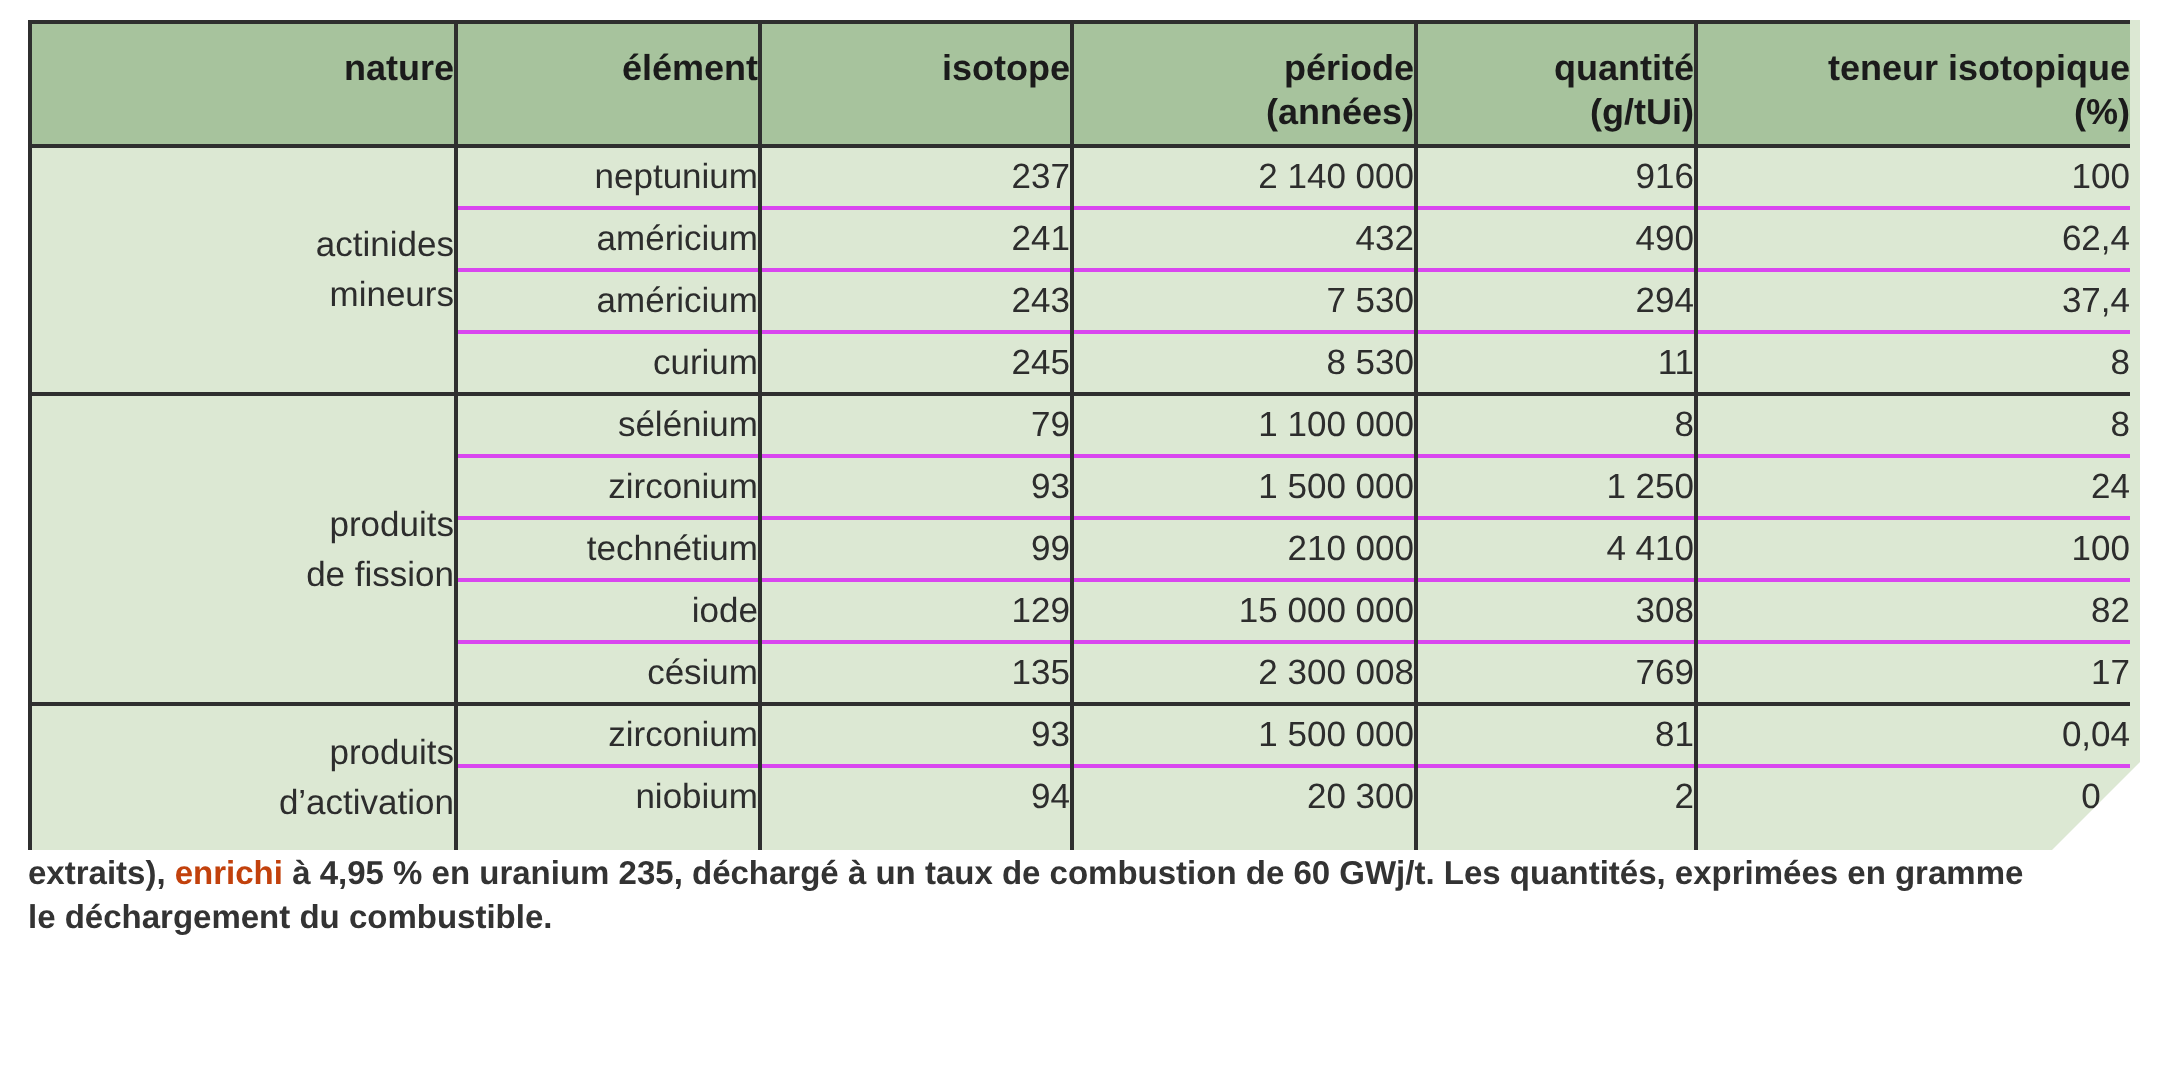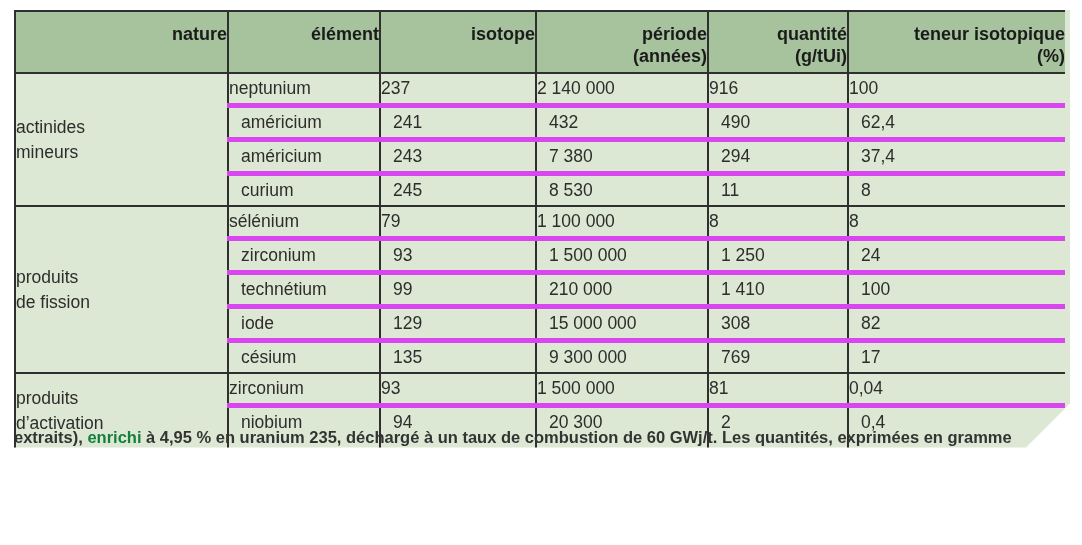--- a/index.html
+++ b/index.html
@@ -35,47 +35,47 @@
     font-weight: bold;
     color: #1b1b1b;
     height: 62px;
     box-sizing: border-box;
     line-height: 22px;
     text-align: right;
   }
   td {
     font-size: 17.5px;
     color: #2d2d2d;
-    text-align: left;
+    text-align: right;
     height: 29px;
     line-height: 29px;
     padding: 0;
     box-sizing: border-box;
   }
   .vline { border-left: 2.2px solid #2f2f2f; margin-left: 28px; }
   td.nature {
     white-space: pre-line;
     line-height: 25px;
     vertical-align: middle;
   }
-  tr.row-sep td:not(.nature) { border-top: 5px solid #d946ef; padding-left: 12px; }
+  tr.row-sep td:not(.nature) { border-top: 2px solid #d946ef; padding-left: 12px; }
   tr.group-sep td { border-top: 2.5px solid #2f2f2f; }
   tr.last-row td:not(.nature) {
     height: 42px;
     vertical-align: top;
   }
   .caption {
     position: absolute;
     left: 14px; top: 427px;
     font-size: 16.5px;
     font-weight: bold;
     color: #333333;
     line-height: 21.5px;
   }
-  .caption .link { color: #15803d; text-decoration: none; cursor: pointer; }
+  .caption .link { color: #c2410c; text-decoration: none; cursor: pointer; }
 </style>
 </head>
 <body>
 
 <div class="panel">
   <table>
     <colgroup>
       <col style="width:213px">
         <col style="width:152px">
         <col style="width:156px">
@@ -121,21 +121,21 @@
         <tr class="row-sep">
           <td class="vline">américium</td>
           <td class="vline">241</td>
           <td class="vline">432</td>
           <td class="vline">490</td>
           <td class="vline">62,4</td>
         </tr>
         <tr class="row-sep">
           <td class="vline">américium</td>
           <td class="vline">243</td>
-          <td class="vline">7 380</td>
+          <td class="vline">7 530</td>
           <td class="vline">294</td>
           <td class="vline">37,4</td>
         </tr>
         <tr class="row-sep">
           <td class="vline">curium</td>
           <td class="vline">245</td>
           <td class="vline">8 530</td>
           <td class="vline">11</td>
           <td class="vline">8</td>
         </tr>
@@ -152,34 +152,34 @@
           <td class="vline">zirconium</td>
           <td class="vline">93</td>
           <td class="vline">1 500 000</td>
           <td class="vline">1 250</td>
           <td class="vline">24</td>
         </tr>
         <tr class="row-sep">
           <td class="vline">technétium</td>
           <td class="vline">99</td>
           <td class="vline">210 000</td>
-          <td class="vline">1 410</td>
+          <td class="vline">4 410</td>
           <td class="vline">100</td>
         </tr>
         <tr class="row-sep">
           <td class="vline">iode</td>
           <td class="vline">129</td>
           <td class="vline">15 000 000</td>
           <td class="vline">308</td>
           <td class="vline">82</td>
         </tr>
         <tr class="row-sep">
           <td class="vline">césium</td>
           <td class="vline">135</td>
-          <td class="vline">9 300 000</td>
+          <td class="vline">2 300 008</td>
           <td class="vline">769</td>
           <td class="vline">17</td>
         </tr>
         <tr class="group-sep">
           <td rowspan="2" class="nature">produits
 d’activation</td>
           <td class="vline">zirconium</td>
           <td class="vline">93</td>
           <td class="vline">1 500 000</td>
           <td class="vline">81</td>
@@ -191,13 +191,14 @@
           <td class="vline">20 300</td>
           <td class="vline">2</td>
           <td class="vline">0,4</td>
         </tr>
       </tbody>
   </table>
 </div>
 
 <div class="caption">
   <div><span>extraits), </span><span class="link">enrichi</span><span> à 4,95 % en uranium 235, déchargé à un taux de combustion de 60 GWj/t. Les quantités, exprimées en gramme</span></div>
+  <div>le déchargement du combustible.</div>
 </div>
 
 </body></html>

